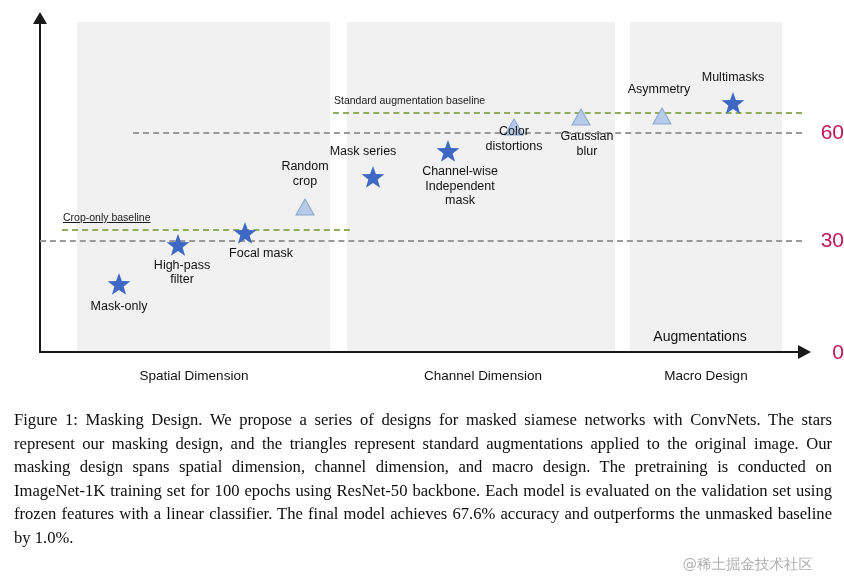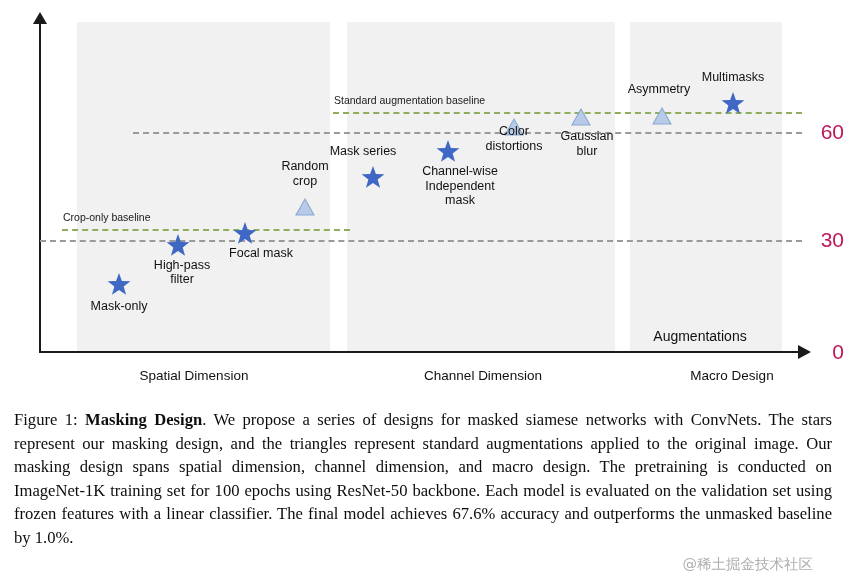--- a/index.html
+++ b/index.html
@@ -99,21 +99,21 @@
   #line-60-grey { left: 133px; width: 669px; top: 132px; }
   #line-crop    { left: 62px;  width: 288px; top: 229px; }
   #line-std     { left: 333px; width: 469px; top: 112px; }
 
   .baseline-label {
     position: absolute;
     font-size: 10.5px;
     color: #1a1a1a;
     white-space: nowrap;
   }
-  #label-crop-baseline { left: 63px;  top: 211px; }
+  #label-crop-baseline { left: 63px;  top: 211px; text-decoration: underline; }
   #label-std-baseline  { left: 334px; top: 94px;  }
 
   
   #chart-title-block {
     position: absolute;
     left: 90px;
     top: 32px;
     font-size: 15.5px;
     line-height: 1.42;
     color: #111;
@@ -164,21 +164,21 @@
     position: absolute;
     left: 14px;
     top: 408px;
     width: 818px;
     font-family: "Liberation Serif", serif;
     font-size: 16.6px;
     line-height: 1.42;
     color: #0d0d0d;
     text-align: justify;
   }
-  #caption b { font-weight: bold; }
+  #caption b { font-weight: normal; }
 
   #watermark {
     position: absolute;
     right: 31px;
     bottom: 12px;
     font-family: "DejaVu Sans", sans-serif;
     font-size: 14.5px;
     color: #aeaeae;
     white-space: nowrap;
   }
@@ -275,21 +275,21 @@
         <svg width="22" height="20" viewBox="0 0 22 20">
           <polygon points="11,2 20,18 2,18" fill="#b7cbe8" stroke="#8aa8cf" stroke-width="1.1"></polygon>
         </svg>
       </div>
       <div class="marker-label" style="left: 659px; top: 81.5px; width: 110px;">Asymmetry</div>
     </div>
 
   <div id="cat-labels-layer">
       <div class="cat-label" style="left: 194px;">Spatial Dimension</div>
       <div class="cat-label" style="left: 483px;">Channel Dimension</div>
-      <div class="cat-label" style="left: 732px;">Macro Design</div>
+      <div class="cat-label" style="left: 706px;">Macro Design</div>
     </div>
 
   <div id="augmentations-label">Augmentations</div>
 </div>
 
 <div id="caption"><span>Figure 1: </span><b>Masking Design</b><span>. We propose a series of designs for masked siamese networks with ConvNets. The stars represent our masking design, and the triangles represent standard augmentations applied to the original image. Our masking design spans spatial dimension, channel dimension, and macro design. The pretraining is conducted on ImageNet-1K training set for 100 epochs using ResNet-50 backbone. Each model is evaluated on the validation set using frozen features with a linear classifier. The final model achieves 67.6% accuracy and outperforms the unmasked baseline by 1.0%.</span></div>
 
 <div id="watermark">@稀土掘金技术社区</div>
 
 </body></html>

